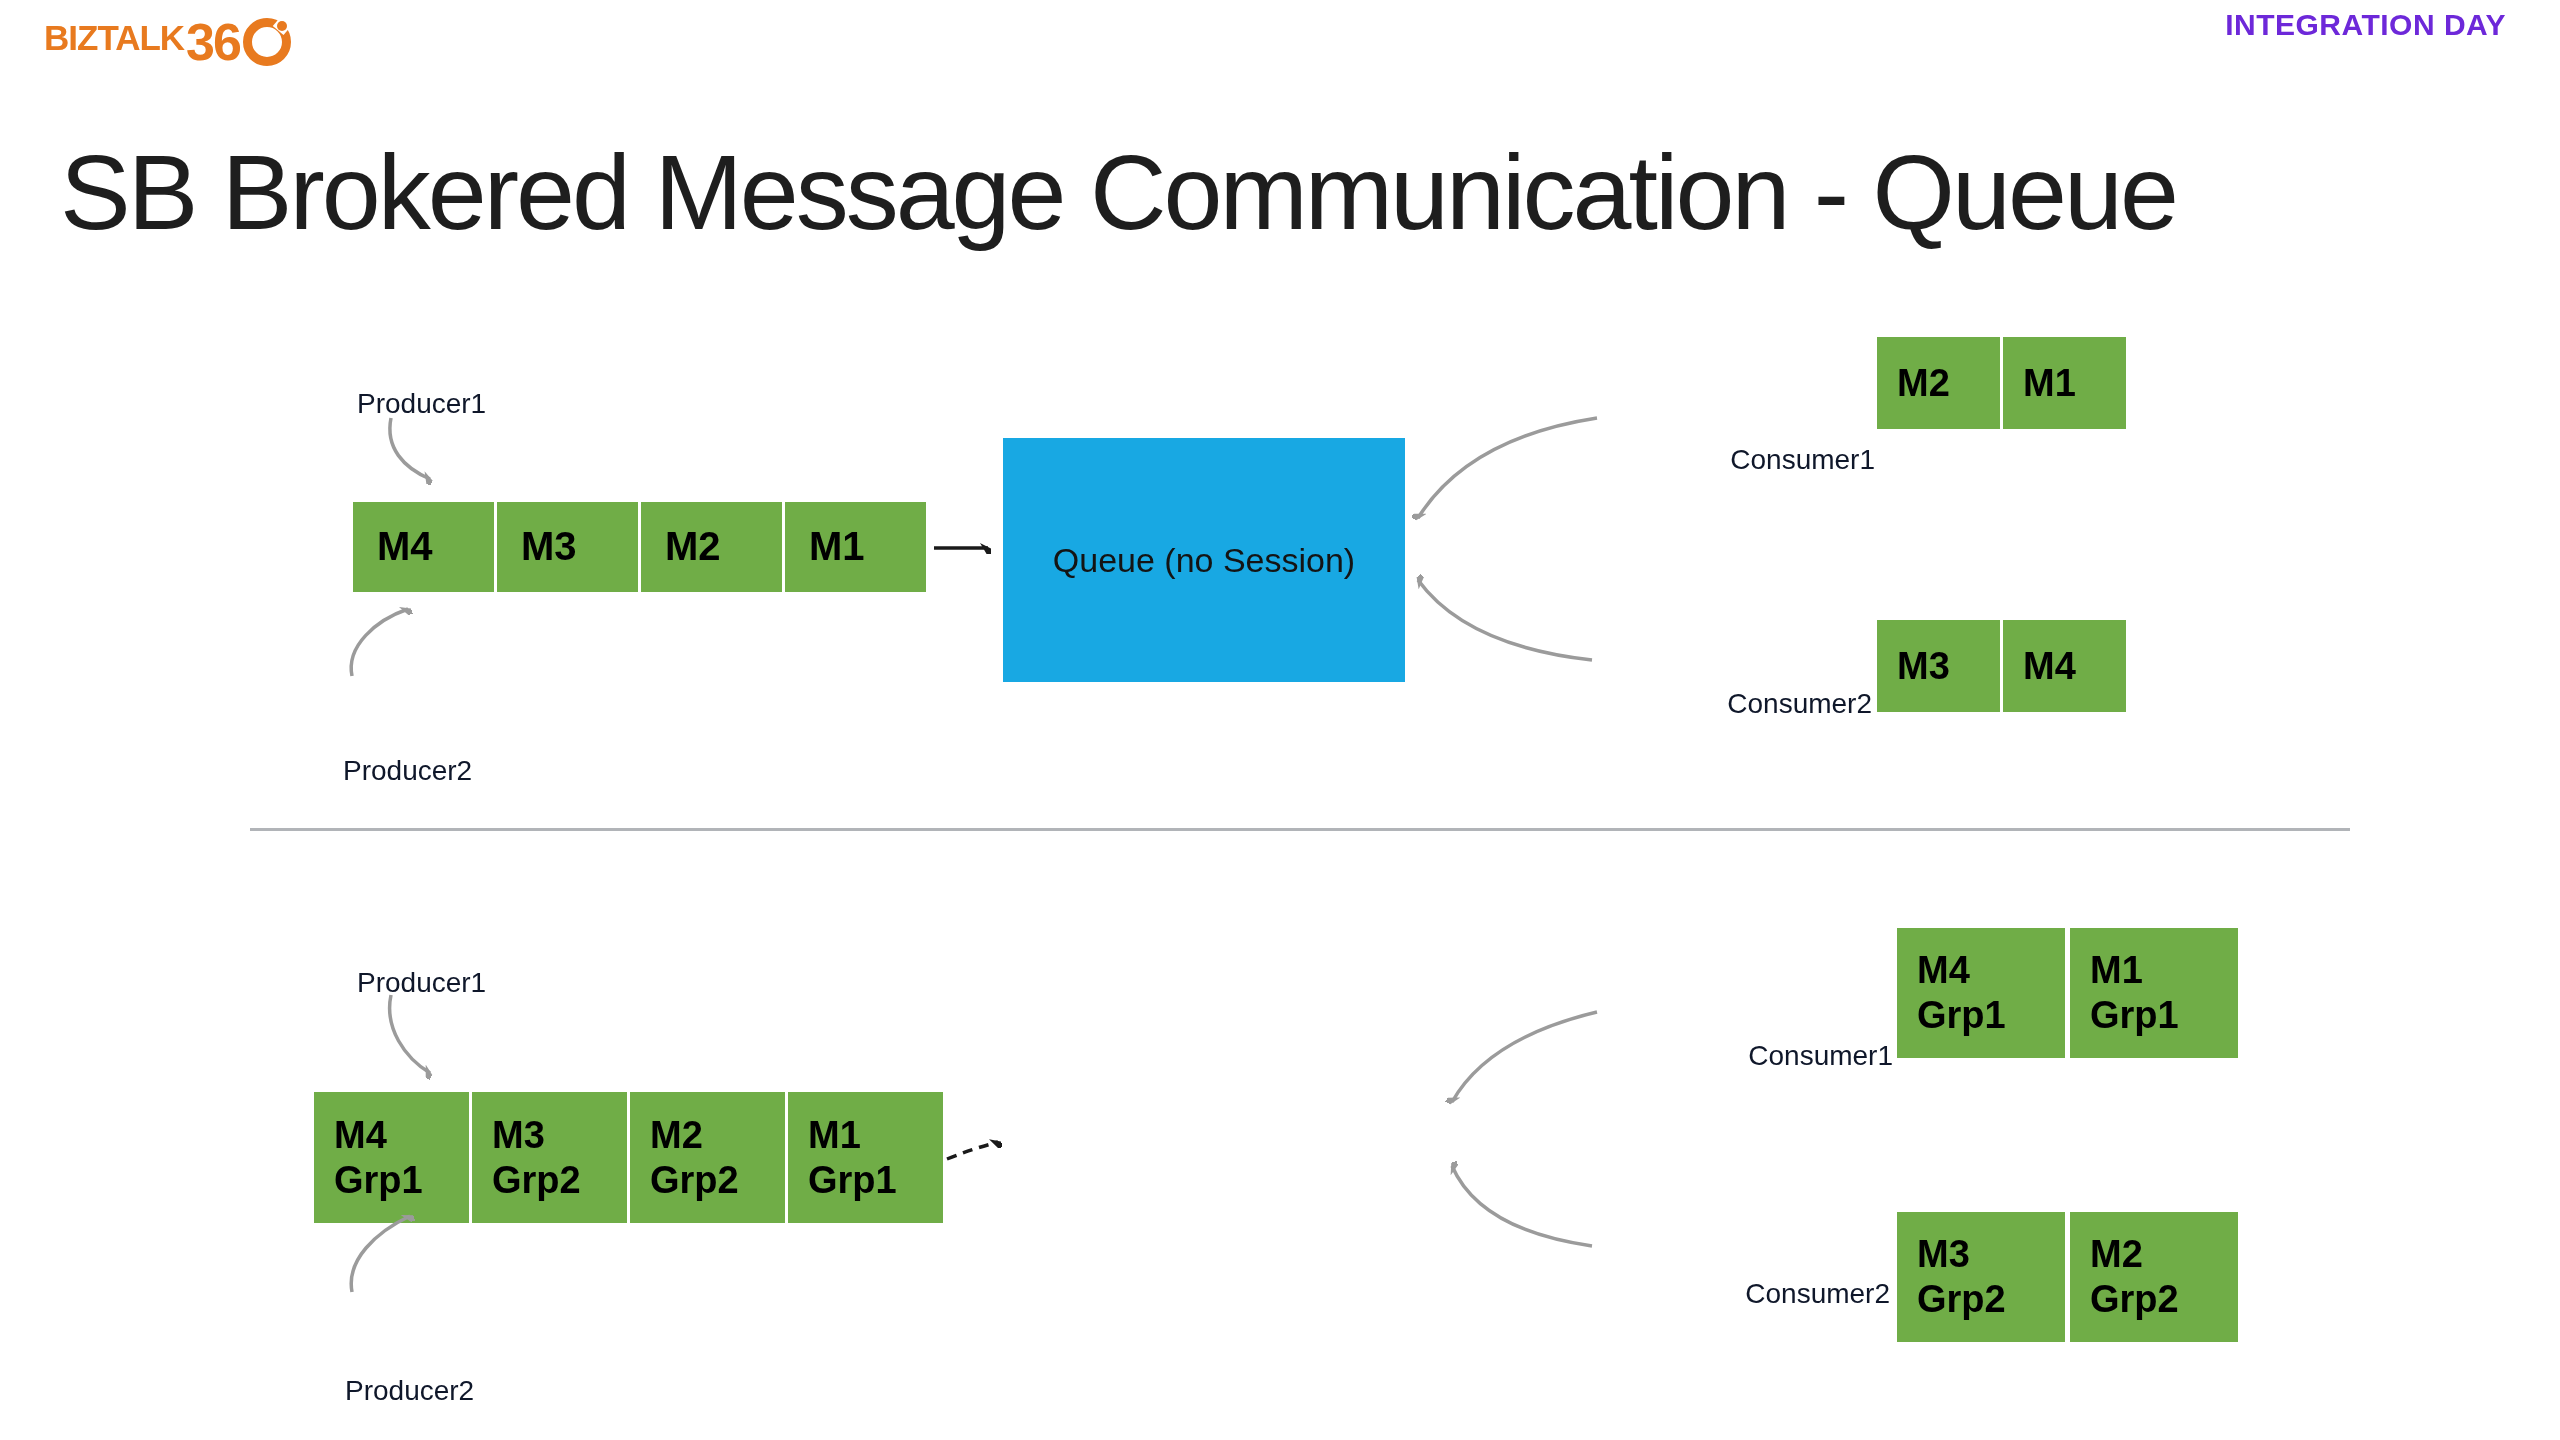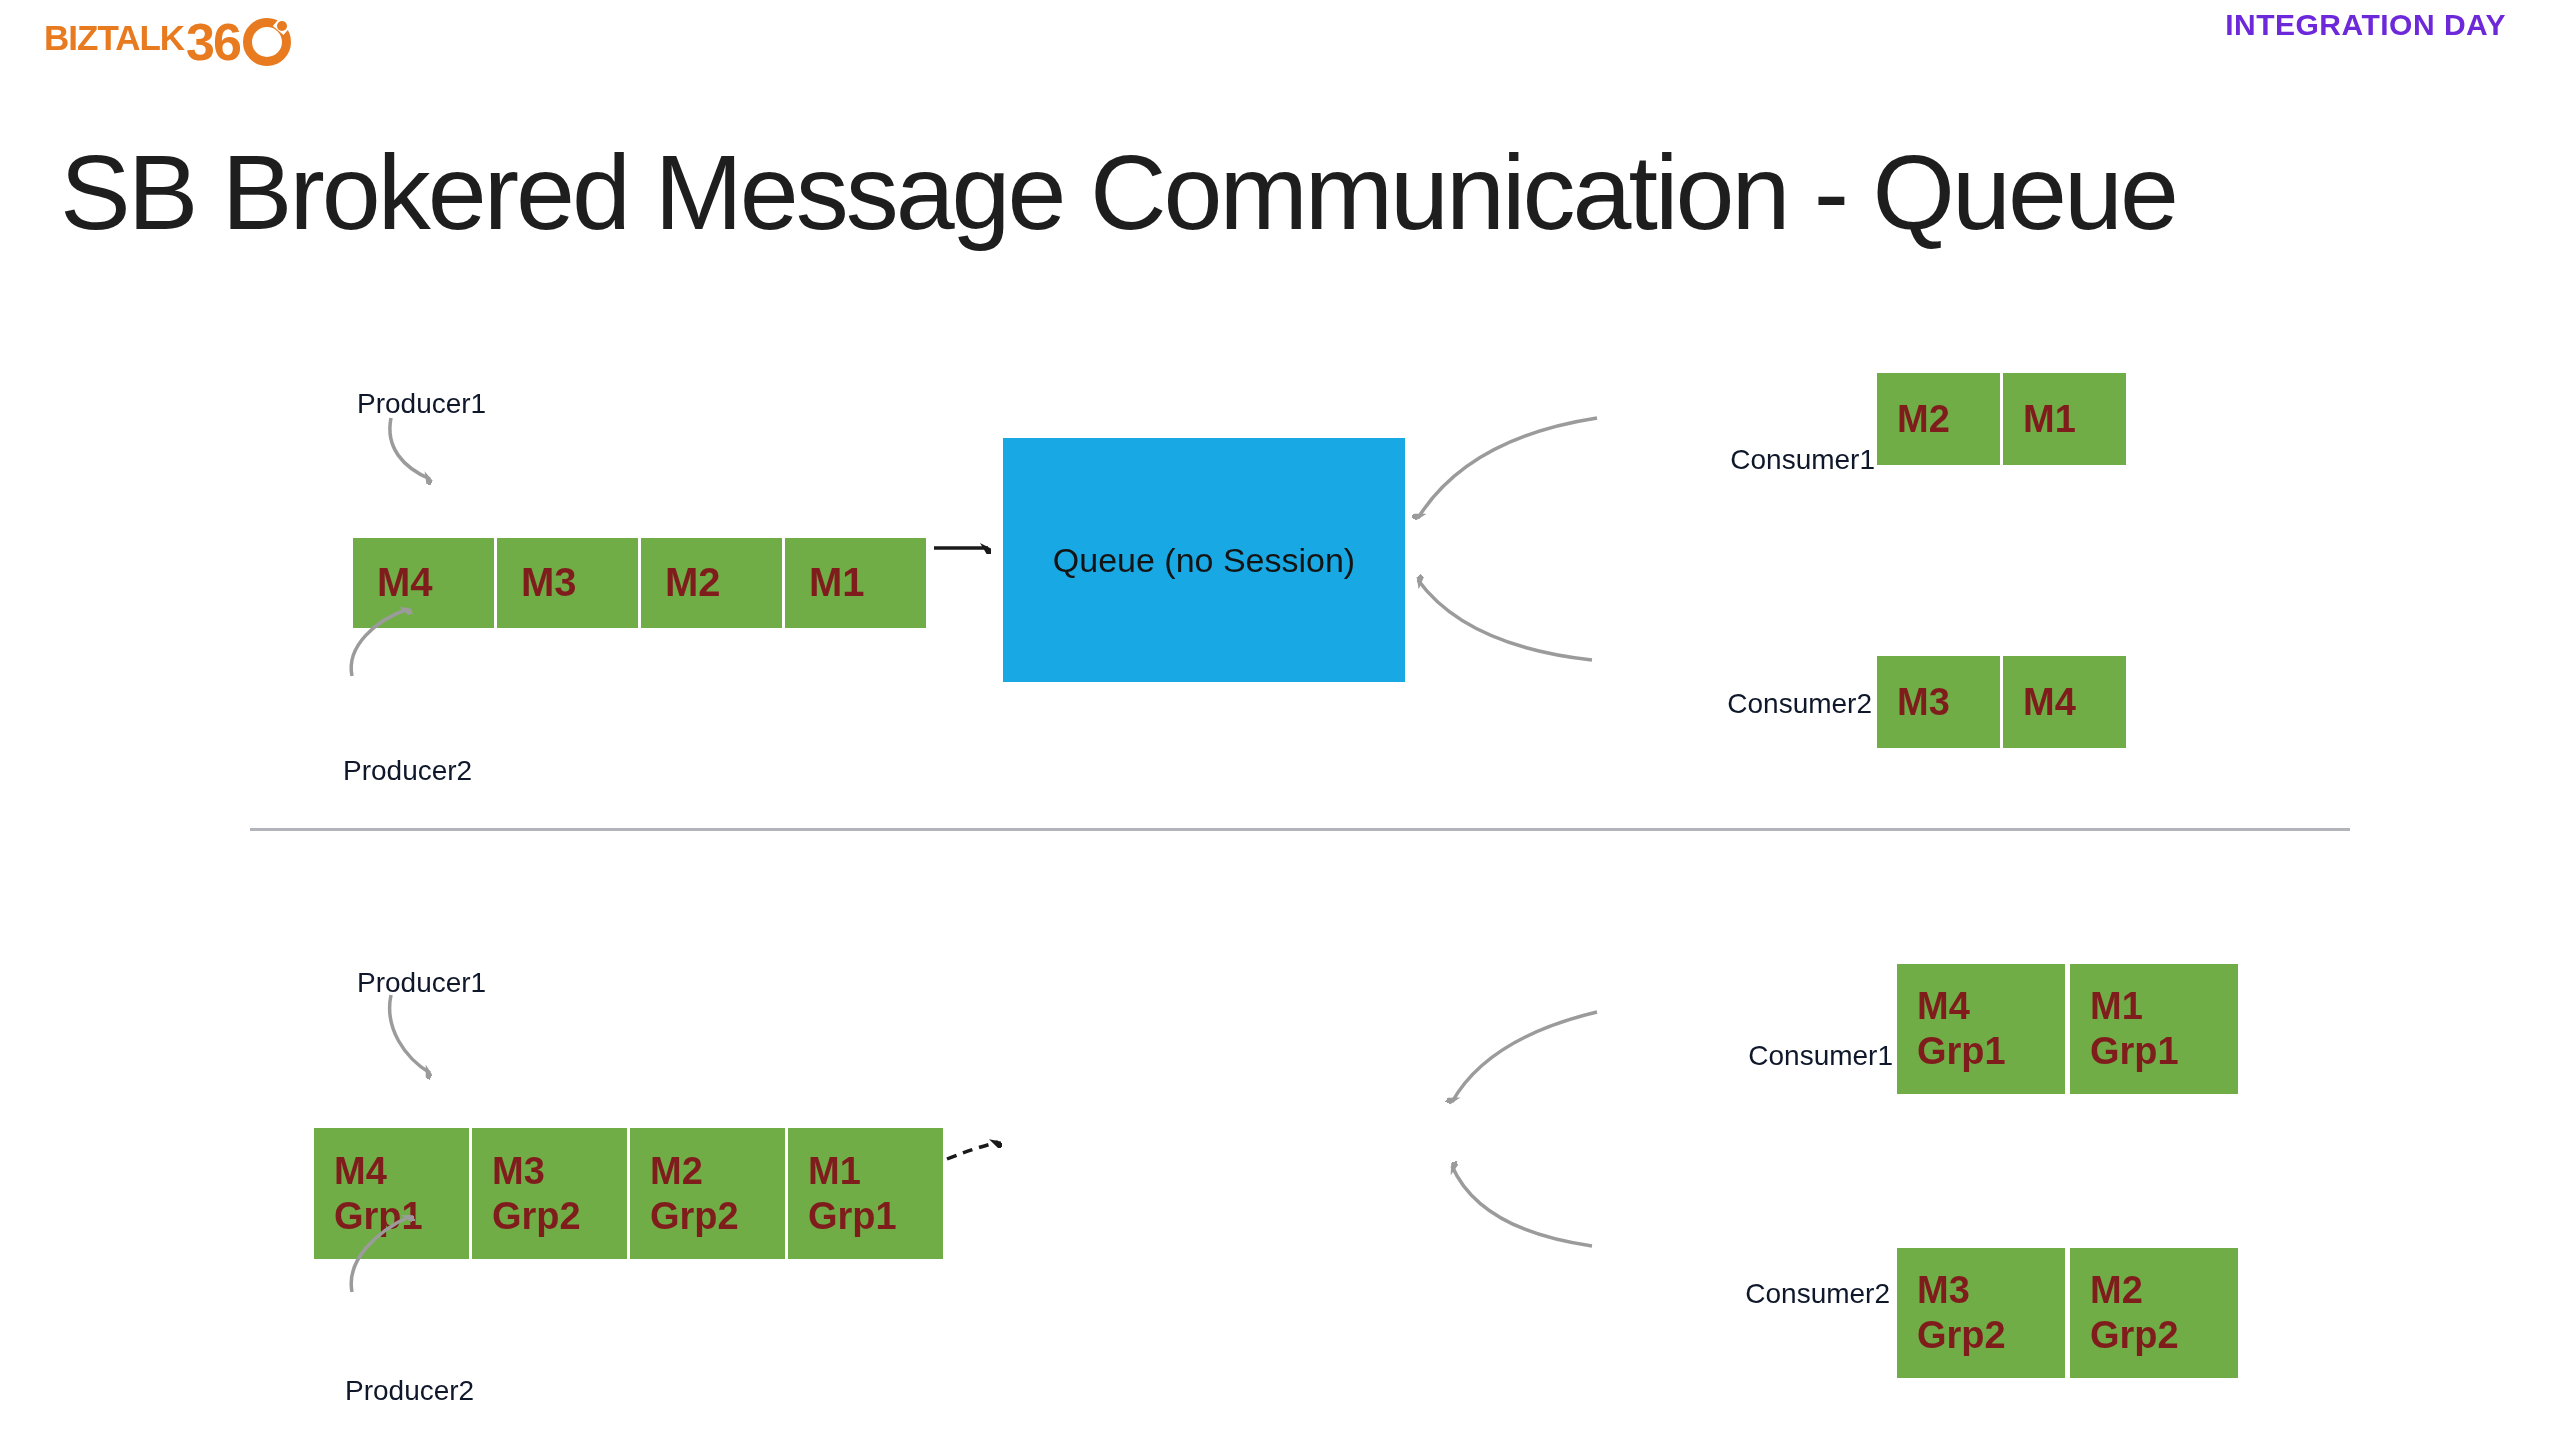--- a/index.html
+++ b/index.html
@@ -30,22 +30,22 @@
     display:flex;align-items:center;justify-content:center;padding-left:14px;box-sizing:border-box;
     font-size:21px;color:#ffffff;}
   
   .slide-title{left:60px;top:132px;width:2460px;font-size:106px;font-weight:400;color:#1e1e1e;
     letter-spacing:-3px;white-space:nowrap;}
   
   .dlabel{font-size:28px;color:#0f172a;white-space:nowrap;margin-top:44px;}
   .r{text-align:right;}
   
   .mrow{display:flex;gap:3px;}
-  .mbox{background:#70ad47;color:#7f1d1d;font-weight:700;display:flex;flex-direction:column;
-    justify-content:center;box-sizing:border-box;margin-top:36px;}
+  .mbox{background:#70ad47;color:#000000;font-weight:700;display:flex;flex-direction:column;
+    justify-content:center;box-sizing:border-box;}
   .mbox span{display:block;line-height:1.18;}
   .f40{font-size:40px;padding-left:24px;}
   .f38{font-size:38px;padding-left:20px;}
   .w141{width:141px;height:90px;}
   .w123{width:123px;height:92px;}
   .w155{width:155px;height:131px;}
   .w168{width:168px;height:130px;}
   .gap5{gap:5px;}
   
   .queue{background:#18a8e3;color:#141414;display:flex;flex-direction:column;justify-content:center;

